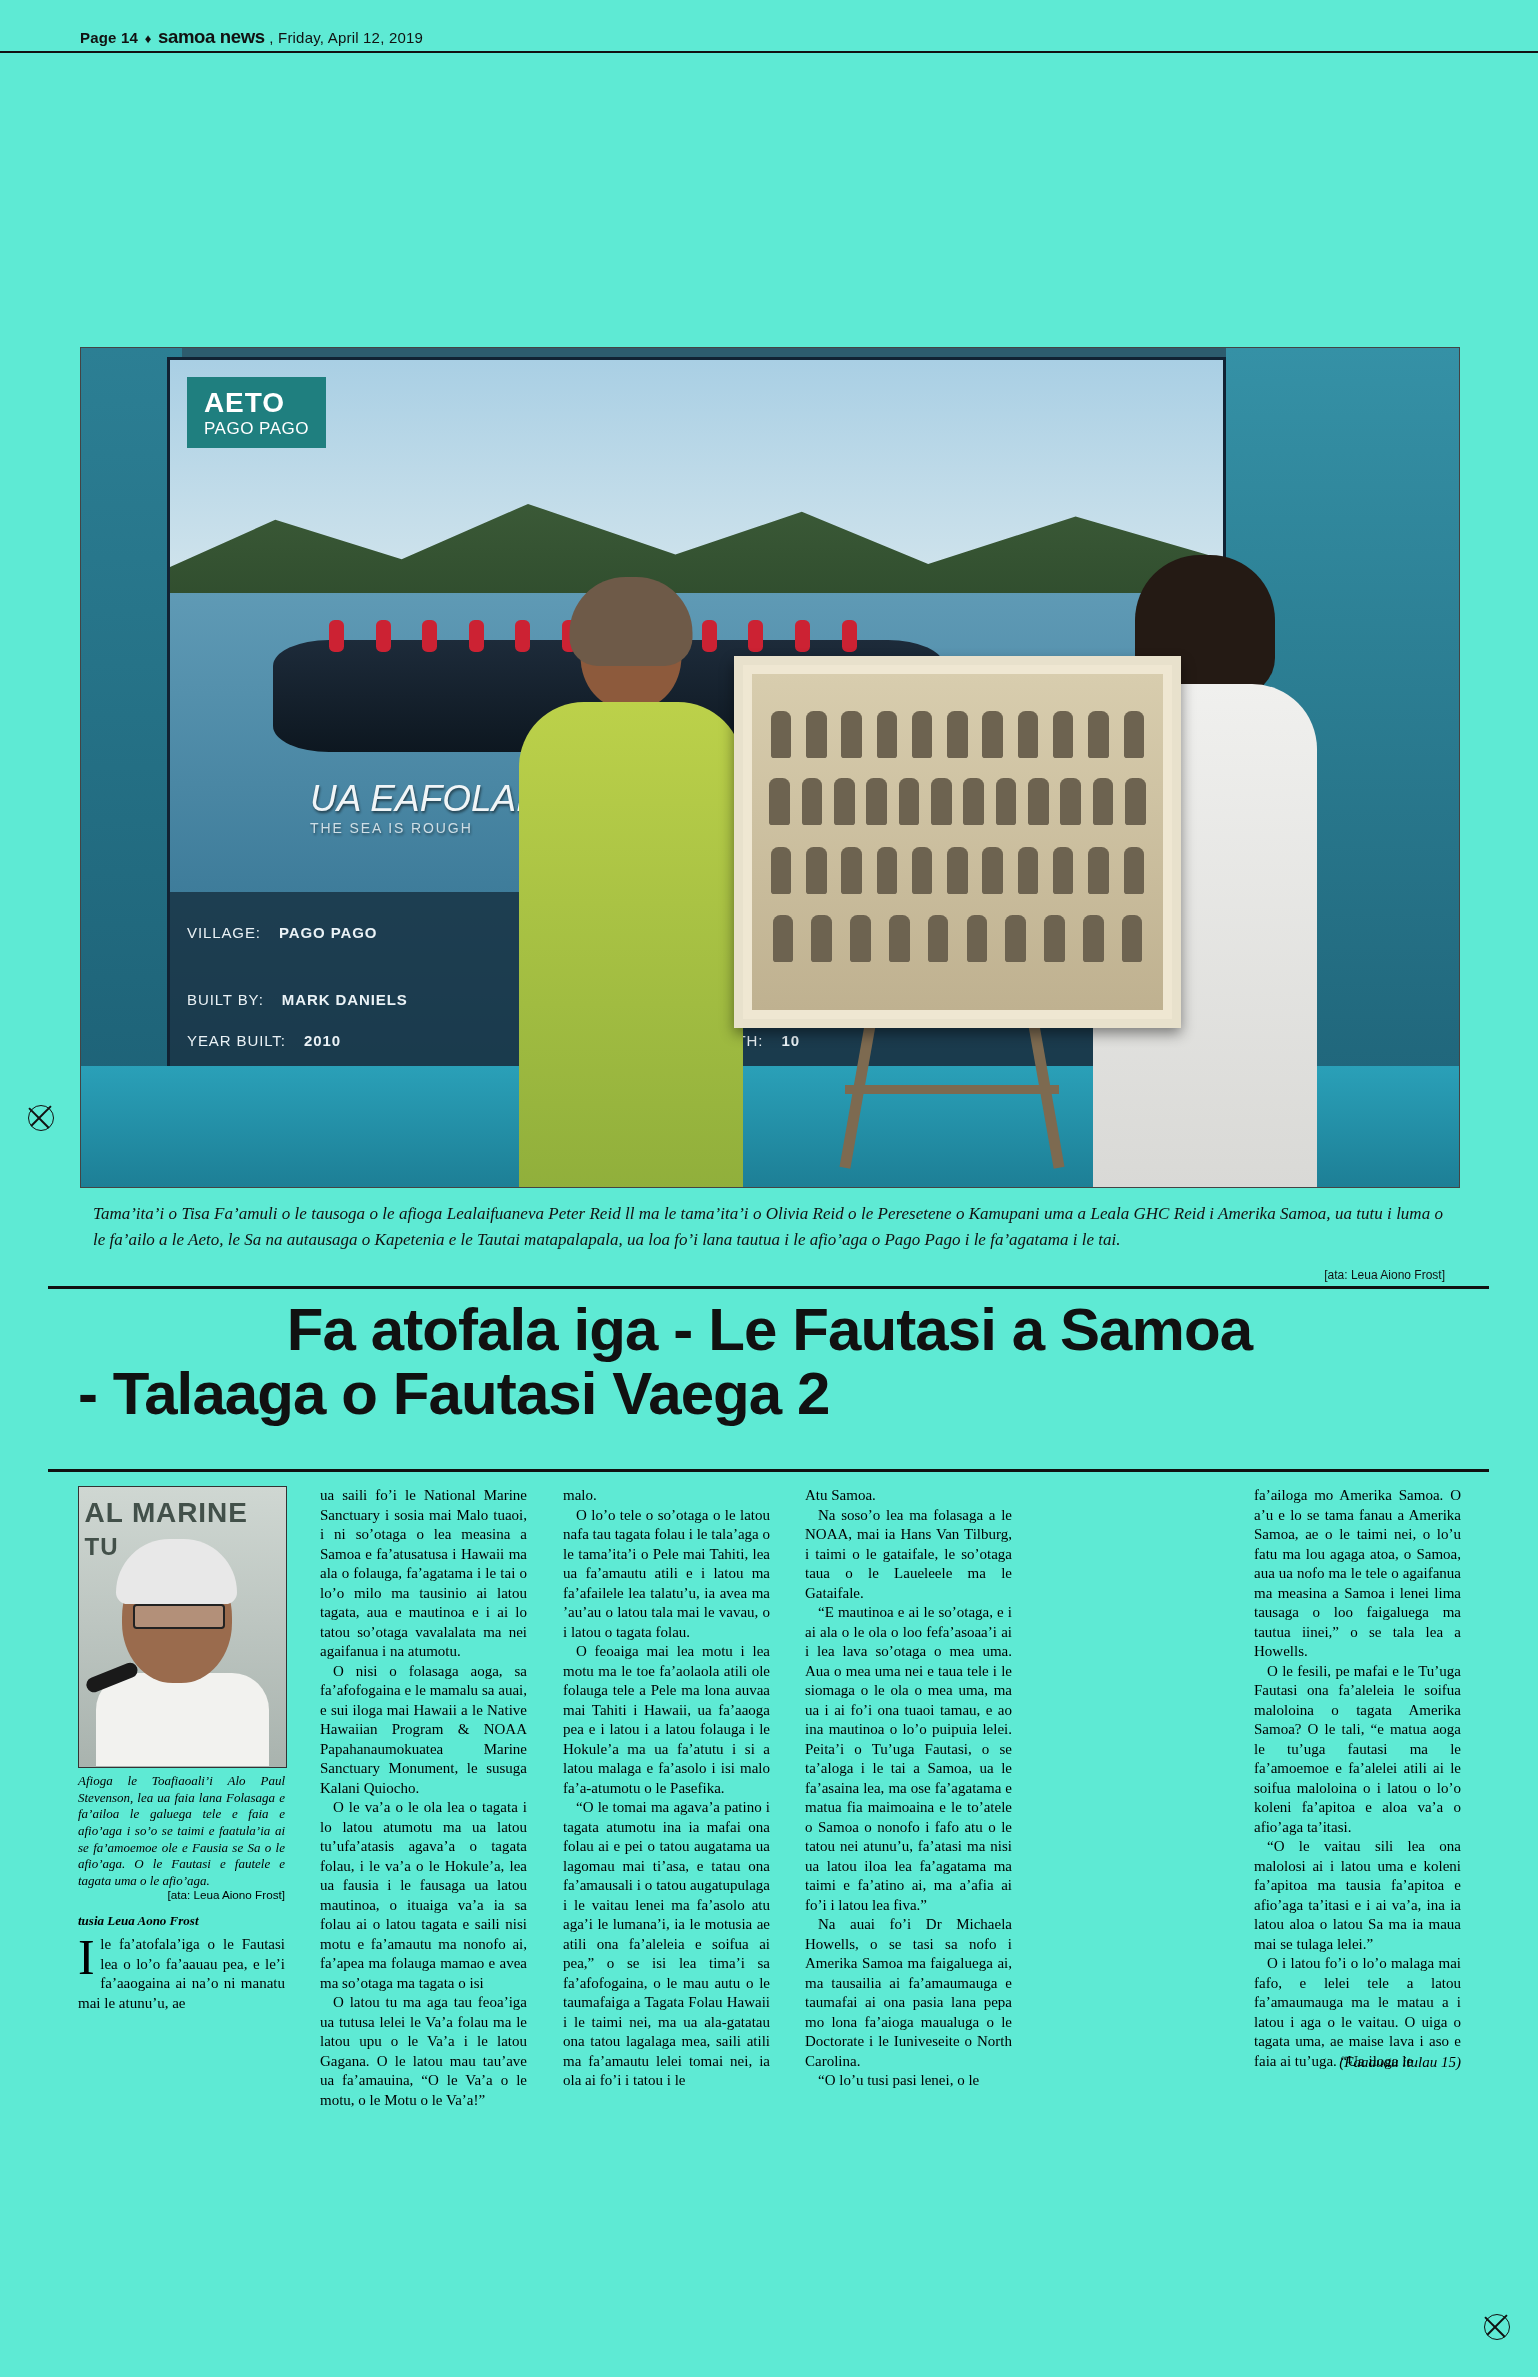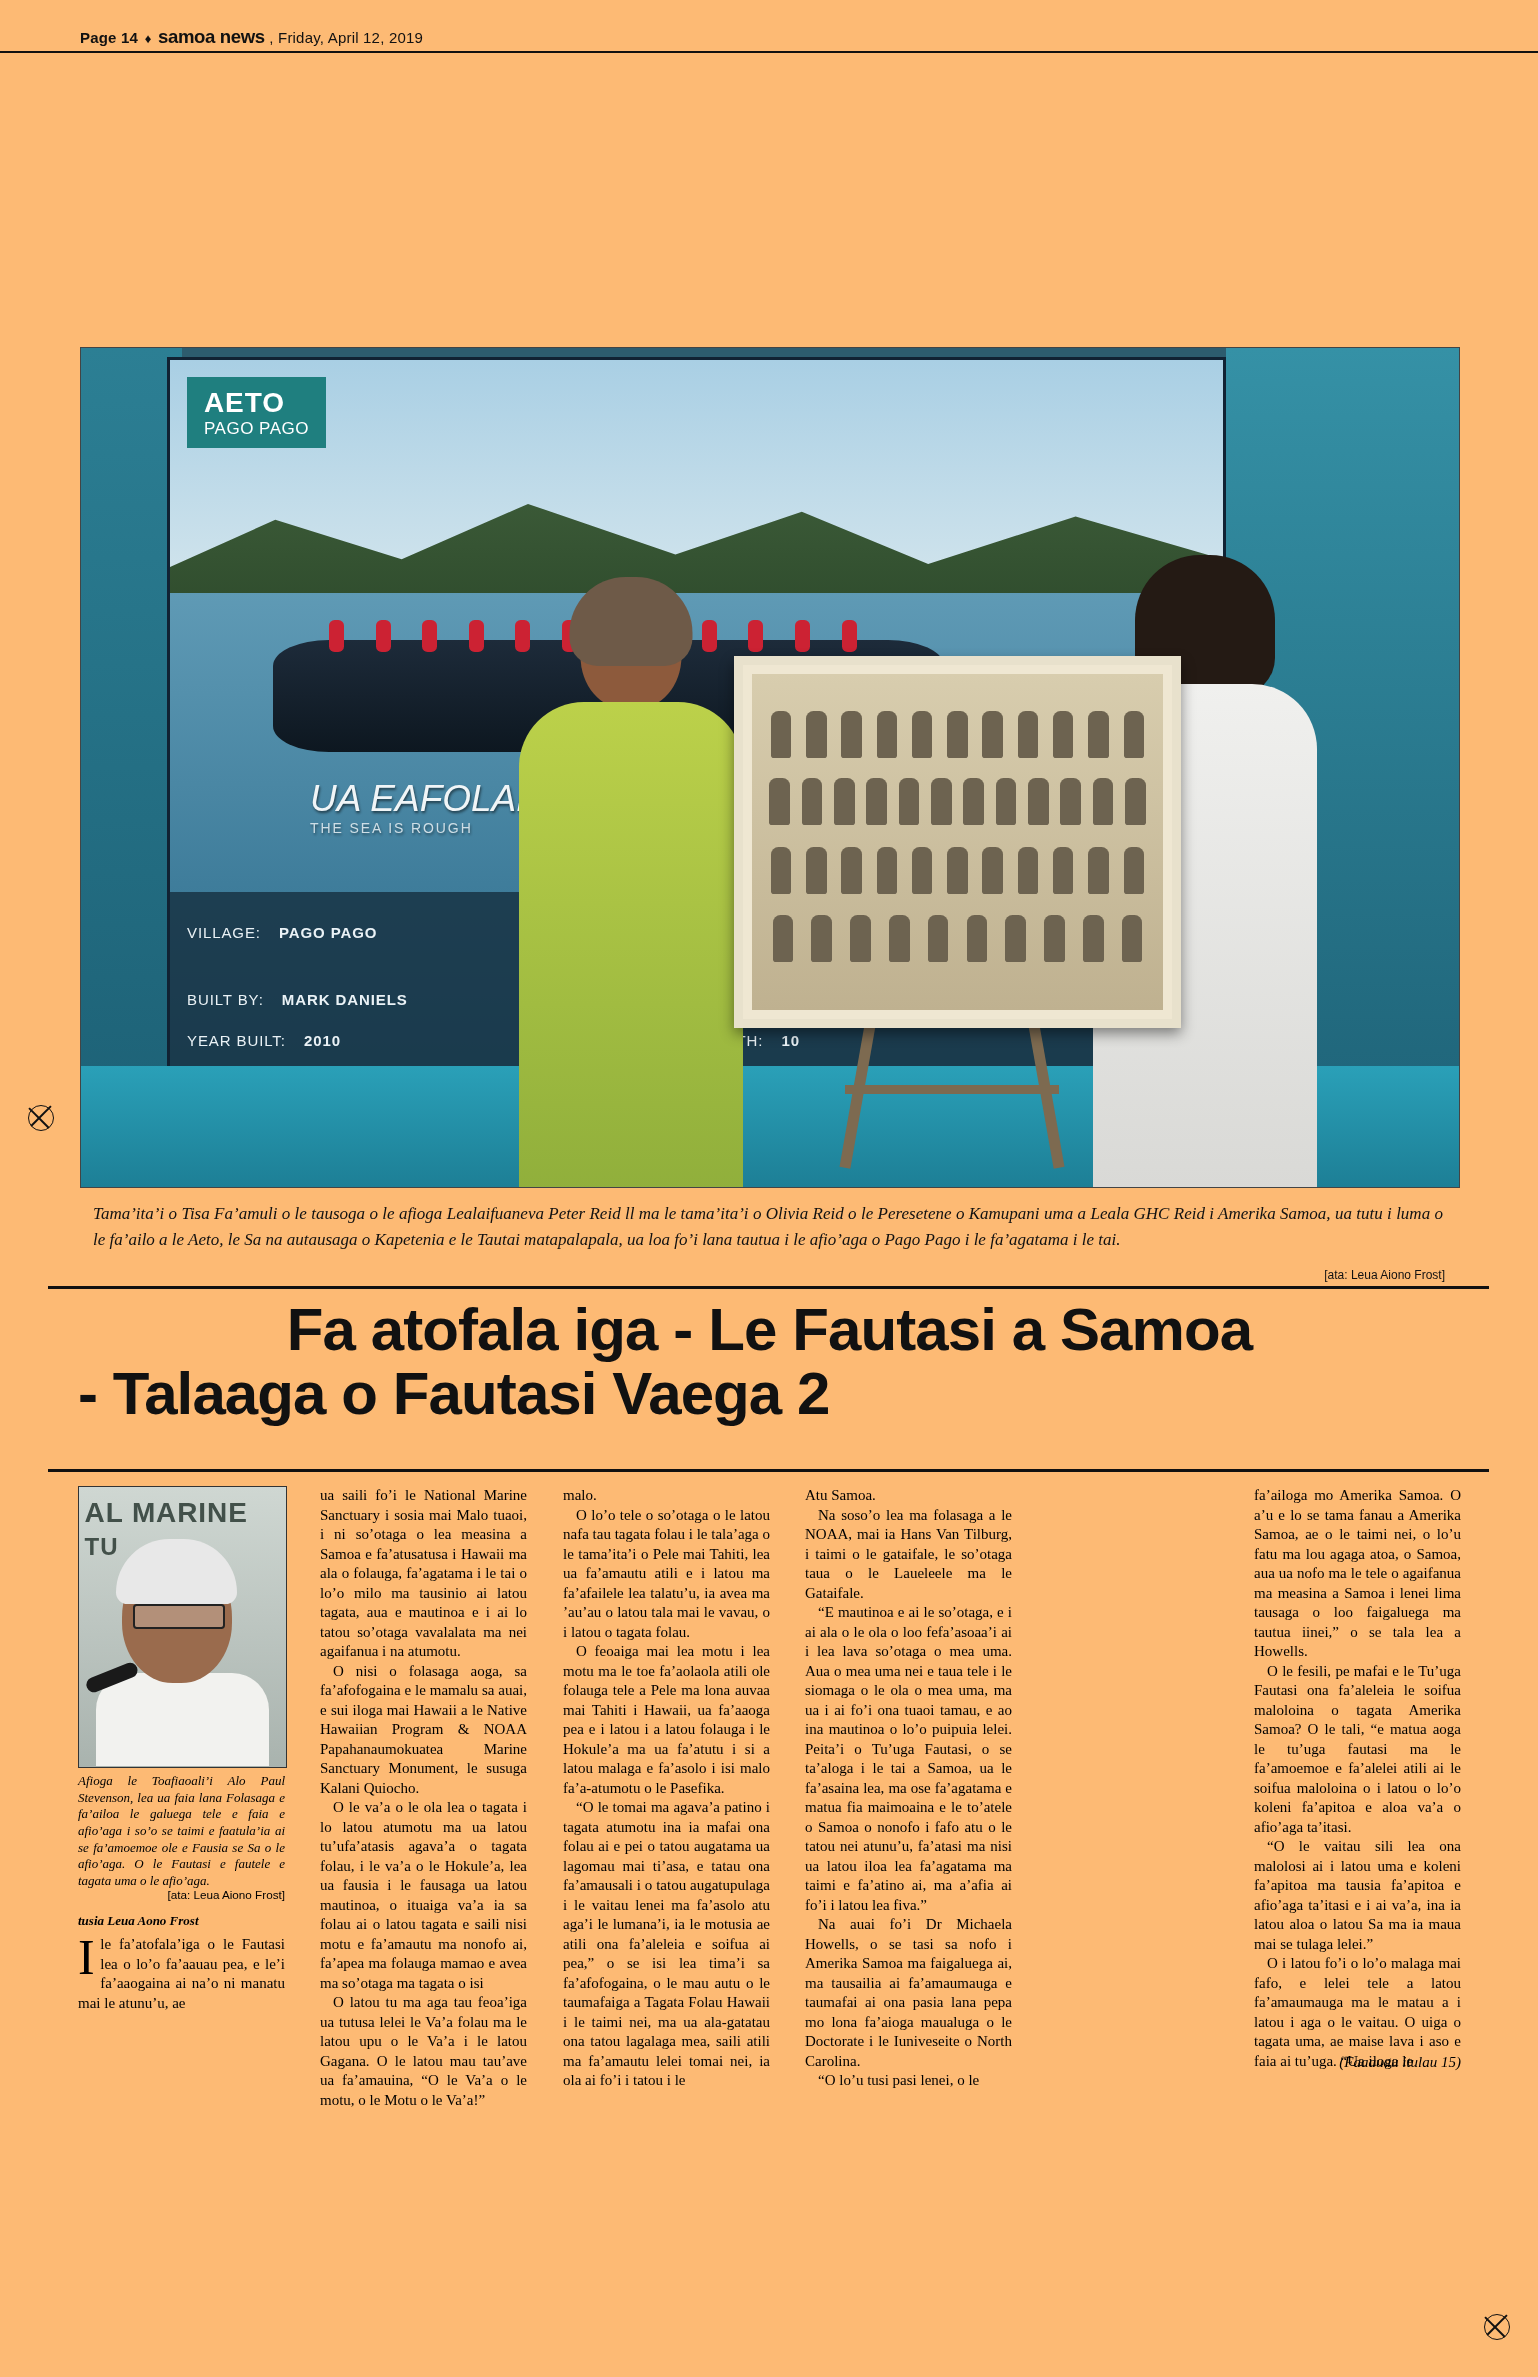--- a/index.html
+++ b/index.html
@@ -10,21 +10,21 @@
   body {
     width: 1538px;
     height: 2377px;
     font-family: "Liberation Serif", serif;
     position: relative;
     overflow: hidden;
   }
   .page {
     position: absolute;
     inset: 0;
-    background: #fdba74;
+    background: #5eead4;
   }
 
   
   .pagehead {
     position: absolute;
     top: 26px;
     left: 80px;
     width: 1378px;
     font-family: "Liberation Sans", sans-serif;
     font-size: 16px;

